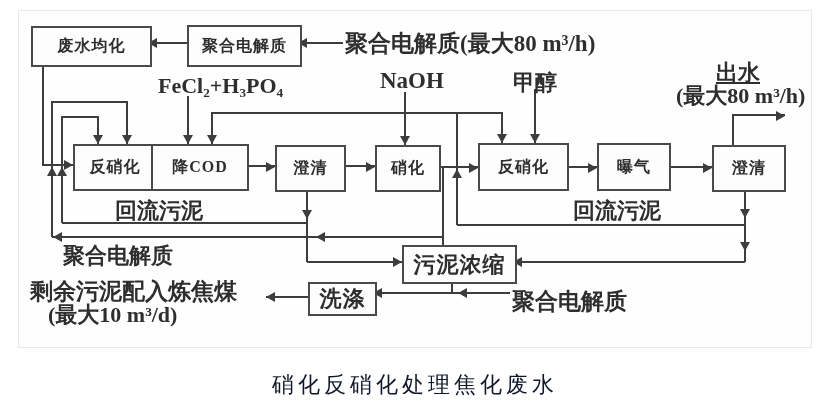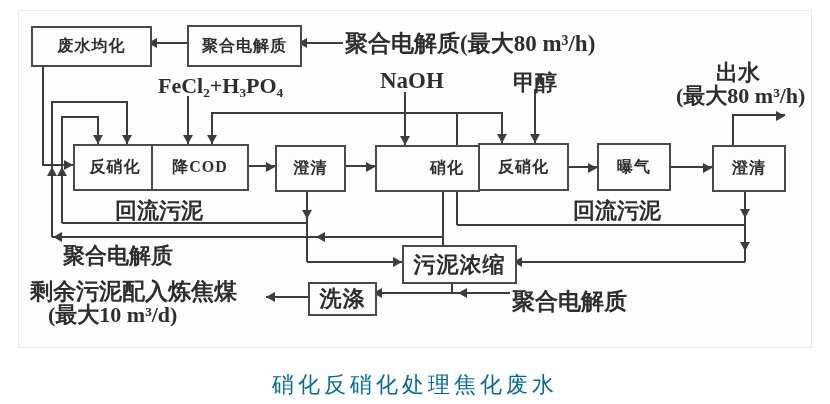--- a/index.html
+++ b/index.html
@@ -13,21 +13,21 @@
   .lbl{position:absolute;white-space:nowrap;font-weight:600;z-index:2;}
   .hl{position:absolute;height:2px;background:#3d3d3d;z-index:1;}
   .vl{position:absolute;width:2px;background:#3d3d3d;z-index:1;}
   .ar,.al,.ad,.au{position:absolute;width:0;height:0;z-index:2;}
   .ar{border-top:5px solid transparent;border-bottom:5px solid transparent;border-left:9px solid #3d3d3d;}
   .al{border-top:5px solid transparent;border-bottom:5px solid transparent;border-right:9px solid #3d3d3d;}
   .ad{border-left:5px solid transparent;border-right:5px solid transparent;border-top:9px solid #3d3d3d;}
   .au{border-left:5px solid transparent;border-right:5px solid transparent;border-bottom:9px solid #3d3d3d;}
   #caption{position:absolute;left:0;top:370px;width:830px;text-align:center;
            font-family:Liberation Serif, serif;
-           font-size:22px;color:#0369a1;letter-spacing:4px;z-index:2;}
+           font-size:22px;color:#0f172a;letter-spacing:4px;z-index:2;}
 </style>
 </head>
 <body>
 
 <div id="stage">
   <div id="panel"></div>
 
   <div class="box" style="left:31px;top:26px;width:117px;height:37px;">
       <span>废水均化</span>
     </div>
@@ -36,21 +36,21 @@
     </div>
   <div class="box" style="left:73px;top:144px;width:80px;height:43px;">
       <span>反硝化</span>
     </div>
   <div class="box" style="left:151px;top:144px;width:94px;height:43px;">
       <span>降COD</span>
     </div>
   <div class="box" style="left:275px;top:145px;width:67px;height:43px;">
       <span>澄清</span>
     </div>
-  <div class="box" style="left:375px;top:145px;width:62px;height:43px;padding-left:39px;">
+  <div class="box" style="left:375px;top:145px;width:62px;height:43px;">
       <span>硝化</span>
     </div>
   <div class="box" style="left:478px;top:143px;width:87px;height:44px;">
       <span>反硝化</span>
     </div>
   <div class="box" style="left:597px;top:143px;width:70px;height:44px;justify-content:center;">
       <span>曝气</span>
     </div>
   <div class="box" style="left:712px;top:145px;width:70px;height:43px;">
       <span>澄清</span>
@@ -59,21 +59,21 @@
       <span>污泥浓缩</span>
     </div>
   <div class="box" style="left:308px;top:282px;width:65px;height:30px;font-size:22px;">
       <span>洗涤</span>
     </div>
 
   <div class="lbl" style="left:345px;top:28px;font-size:23px;">聚合电解质(最大80 m³/h)</div>
   <div class="lbl" style="left:158px;top:73px;font-size:22px;">FeCl₂+H₃PO₄</div>
   <div class="lbl" style="left:380px;top:68px;font-size:23px;">NaOH</div>
   <div class="lbl" style="left:513px;top:68px;font-size:22px;">甲醇</div>
-  <div class="lbl" style="left:688px;top:58px;width:100px;text-align:center;font-size:22px;">出水</div>
+  <div class="lbl" style="left:688px;top:58px;width:100px;text-align:center;font-size:22px;text-decoration:underline;">出水</div>
   <div class="lbl" style="left:676px;top:81px;width:118px;text-align:center;font-size:22px;">(最大80 m³/h)</div>
   <div class="lbl" style="left:115px;top:196px;font-size:22px;">回流污泥</div>
   <div class="lbl" style="left:573px;top:196px;font-size:22px;">回流污泥</div>
   <div class="lbl" style="left:63px;top:241px;font-size:22px;">聚合电解质</div>
   <div class="lbl" style="left:30px;top:276px;font-size:23px;">剩余污泥配入炼焦煤</div>
   <div class="lbl" style="left:48px;top:300px;font-size:22px;">(最大10 m³/d)</div>
   <div class="lbl" style="left:512px;top:286px;font-size:23px;">聚合电解质</div>
 
   <div class="hl" style="left:298px;top:42px;width:45px;"></div>
   <div class="hl" style="left:148px;top:42px;width:39px;"></div>

